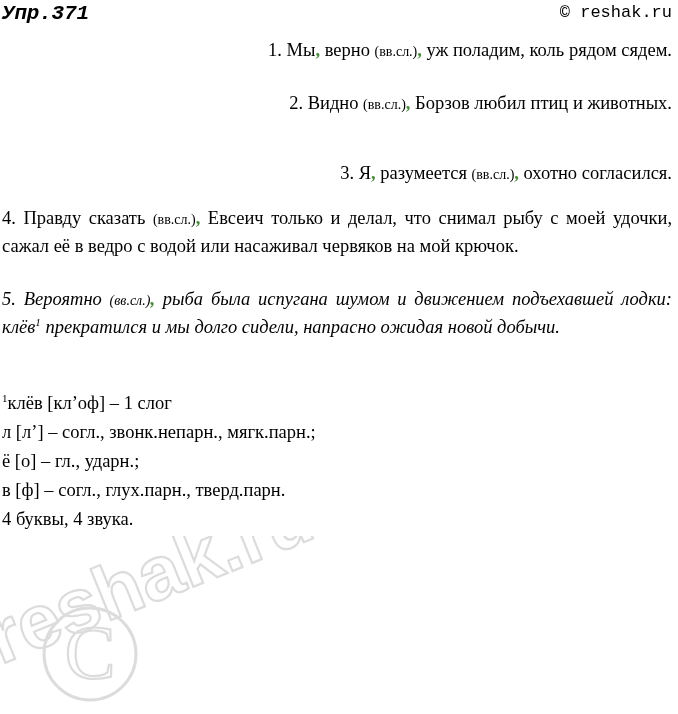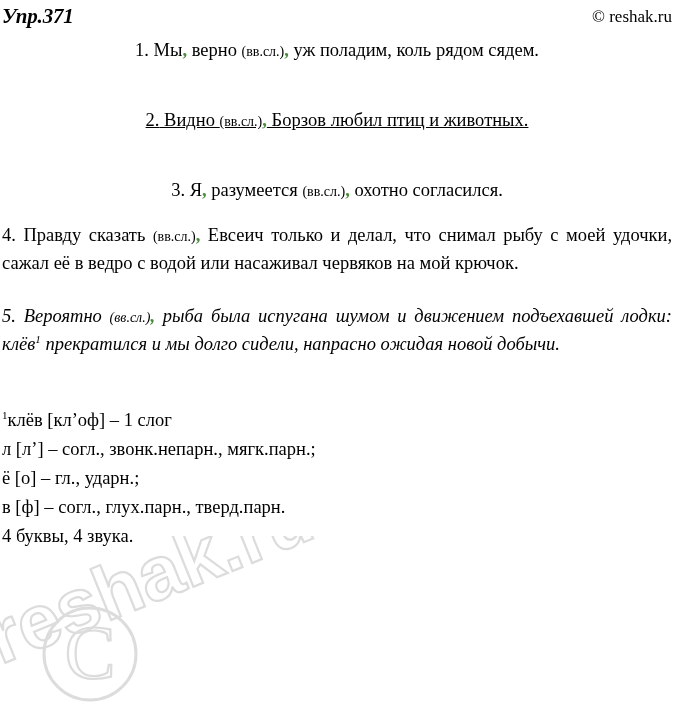--- a/index.html
+++ b/index.html
@@ -36,24 +36,25 @@
     pointer-events: none;
     z-index: 0;
   }
   .watermark svg { display: block; }
 
   
   .header {
     position: relative;
     z-index: 2;
     display: flex;
-    align-items: flex-end;
+    align-items: flex-start;
     justify-content: space-between;
     padding: 2px 6px 0 2px;
     height: 26px;
+    font-family: Liberation Mono, monospace;
   }
   .ex-title {
     font-weight: bold;
     font-style: italic;
     font-size: 21px;
     line-height: 24px;
     letter-spacing: -0.2px;
   }
   .copyright {
     font-size: 17px;
@@ -68,27 +69,27 @@
     padding: 0 6px 0 2px;
   }
   .sentence {
     font-size: 18.5px;
     line-height: 27px;
     text-align: justify;
     text-justify: inter-word;
     margin: 0;
   }
   .sentence.s1 { margin-top: 9px; }
-  .sentence.s2 { margin-top: 42px; text-decoration: underline; }
+  .sentence.s2 { margin-top: 25px; }
   .sentence.s3 { margin-top: 42px; }
   .sentence.s4 { margin-top: 17px; }
   .sentence.s5 { margin-top: 26px; font-style: italic; }
 
   
-  .sentence.short { text-align: center; }
+  .sentence.short { text-align: right; }
 
   .comma-green {
     color: #4a8b3b;
     font-weight: 600;
   }
   .tag {
     font-size: 14px;
   }
   sup.ref {
     font-size: 11px;

